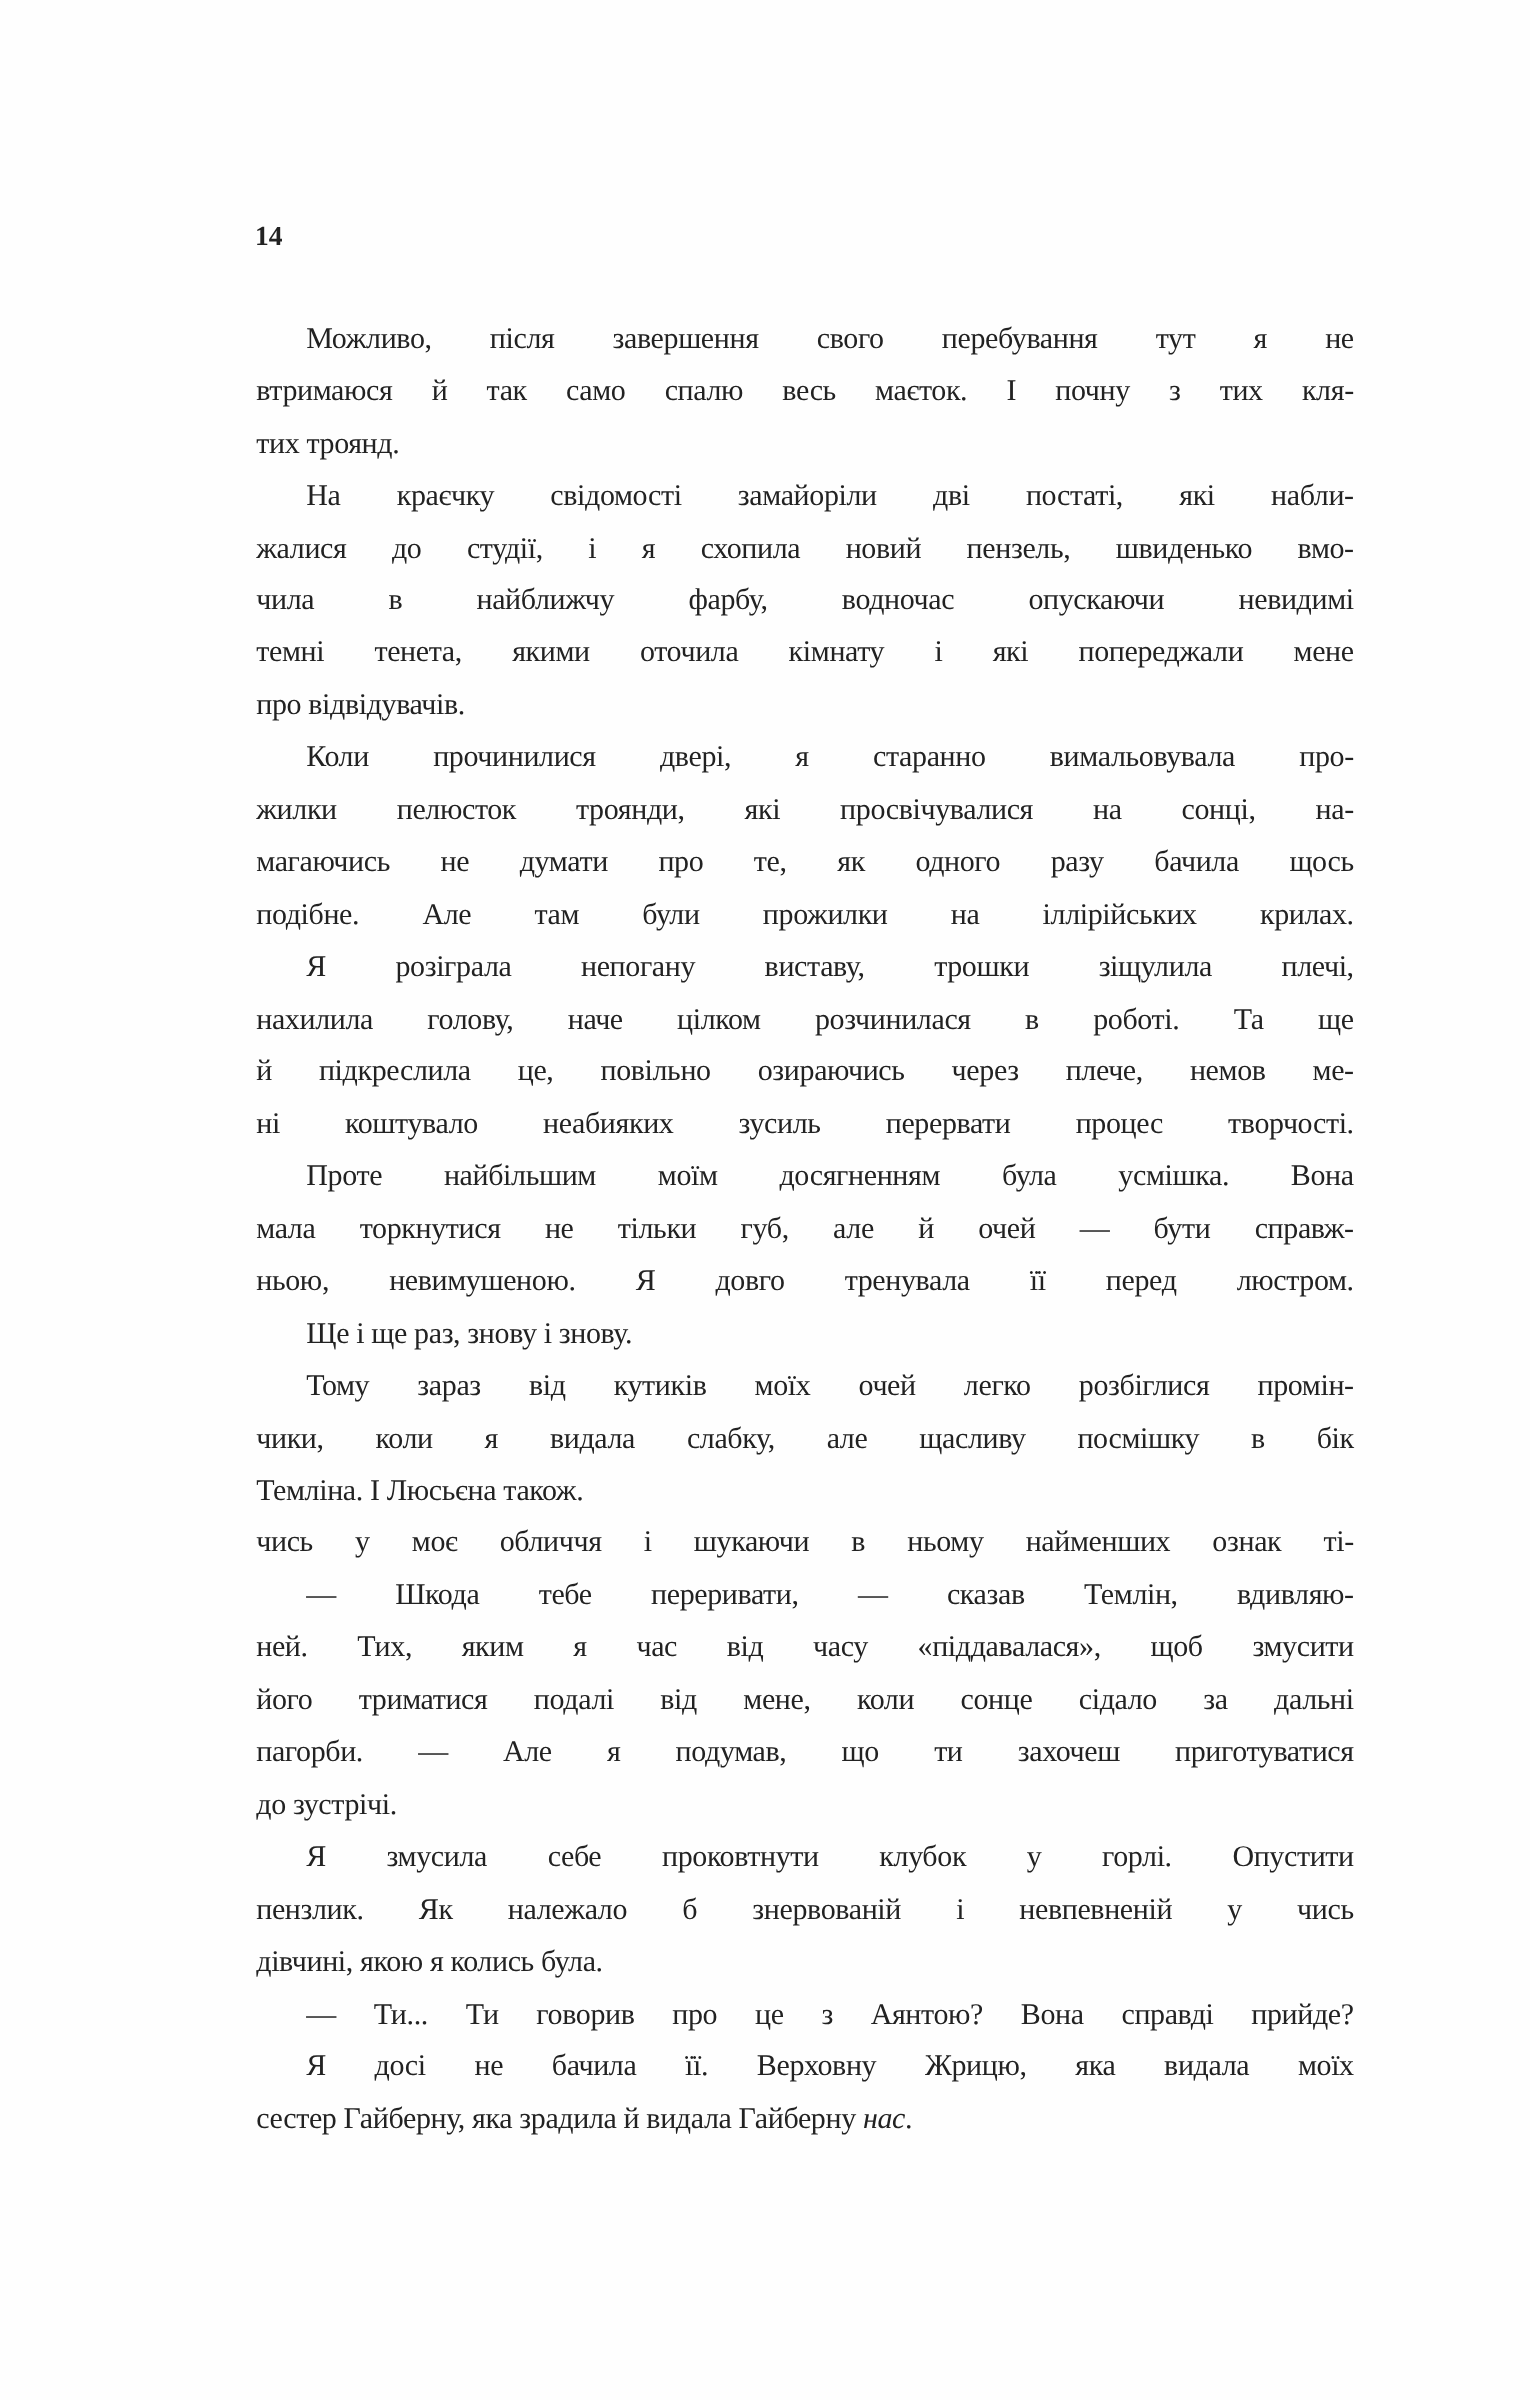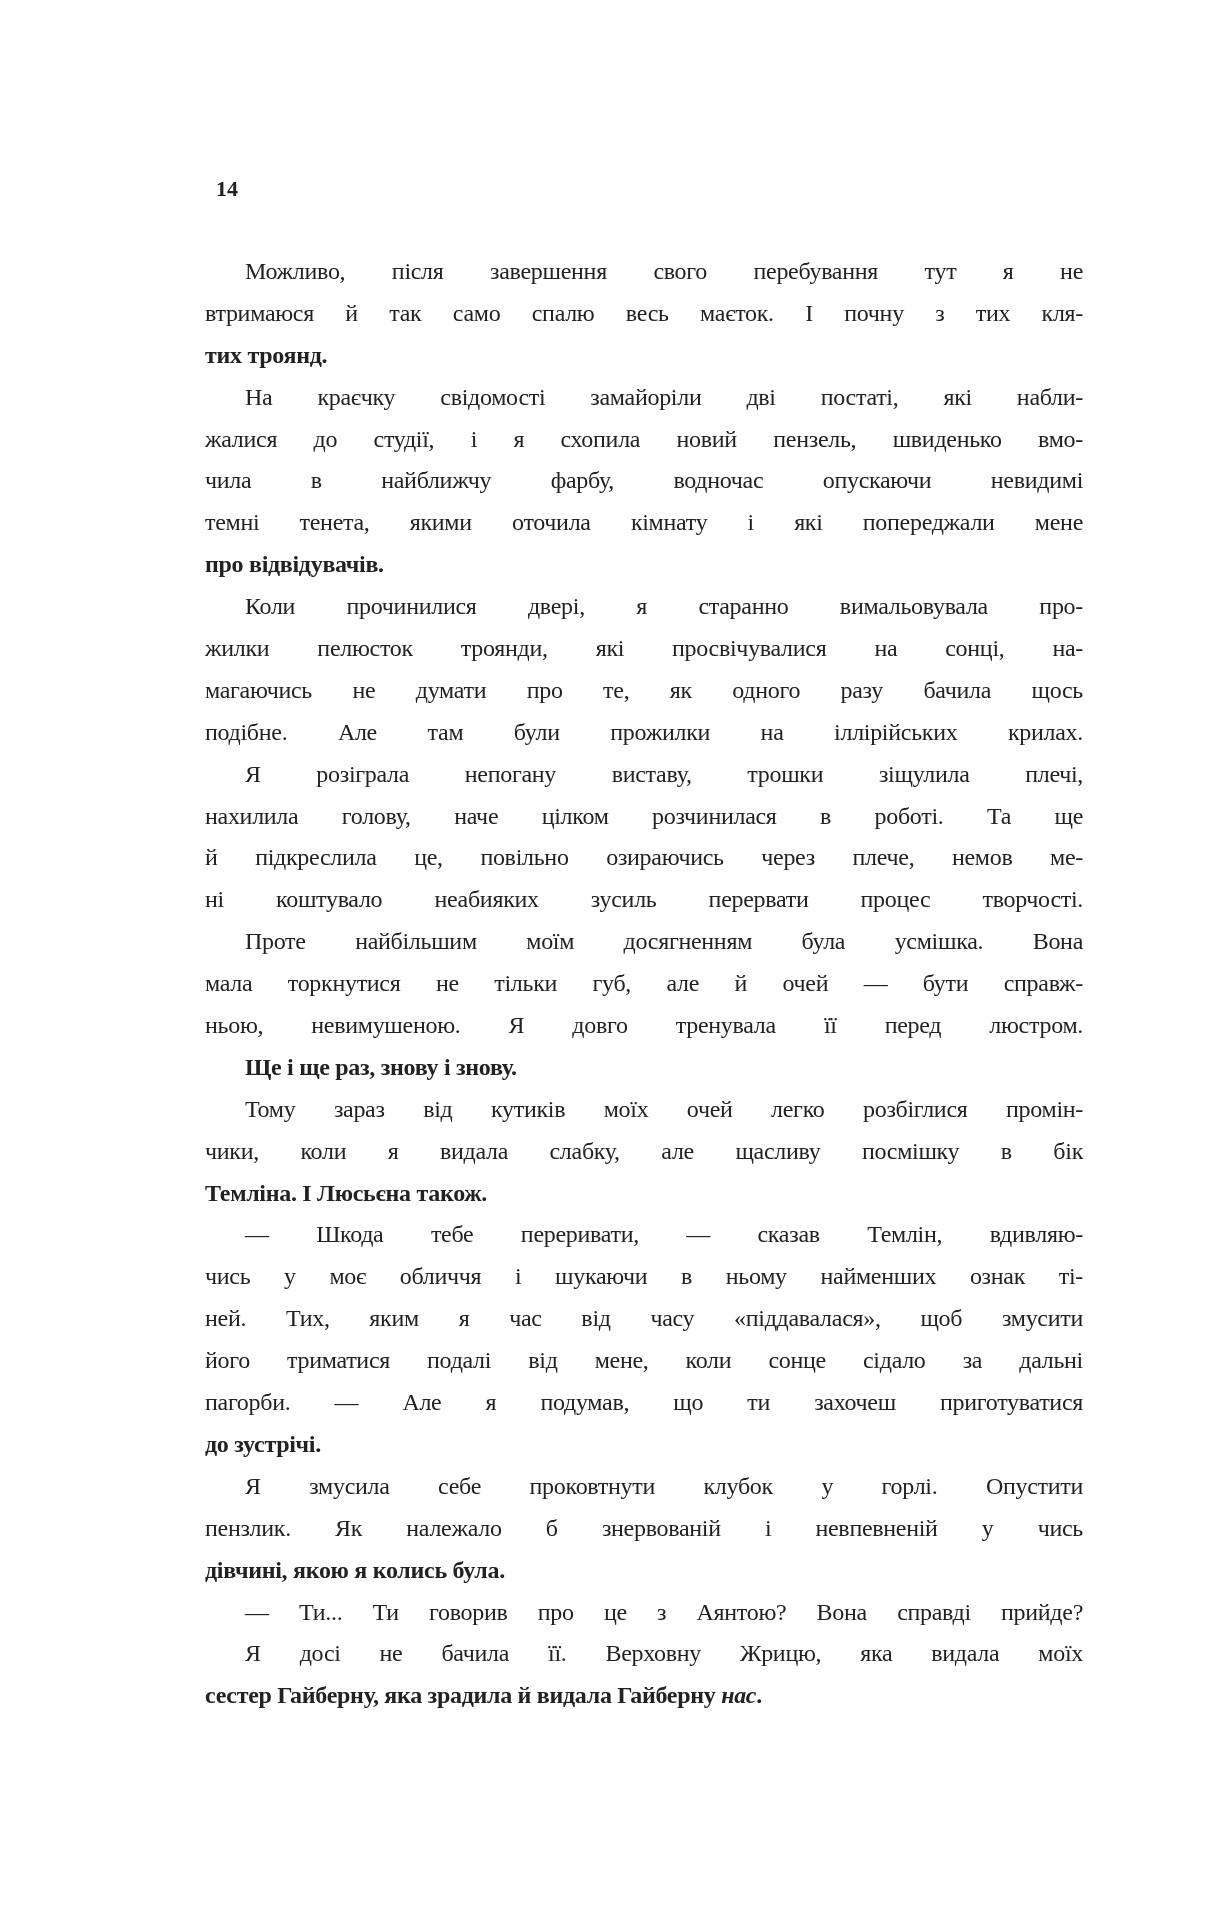--- a/index.html
+++ b/index.html
@@ -1,32 +1,32 @@
 <!DOCTYPE html>
 <html><head>
 <meta charset="utf-8">
 <style>
   html, body { margin: 0; padding: 0; }
   body {
     width: 1224px; height: 1920px; background: #fefefe; position: relative; overflow: hidden;
     color: #222; font-family: "Liberation Serif", "DejaVu Serif", serif;
   }
   .page-number {
-    position: absolute; left: 216px; top: 172px;
+    position: absolute; left: 204px; top: 172px;
     font-size: 22px; font-weight: bold; line-height: 34px;
   }
   .body-text {
     position: absolute; left: 205px; top: 251px; width: 878px;
   }
   .line {
     display: block; height: 41.9px; line-height: 41.9px; font-size: 24px;
     white-space: nowrap; text-align: justify; text-align-last: justify;
     letter-spacing: -0.3px;
   }
-  .line.last { text-align-last: left; font-weight: bold; }
+  .line.last { text-align-last: left; }
   .line.indent { padding-left: 40px; }
   .em { font-style: italic; }
 </style>
 </head>
 <body>
 
 <div class="page-number">14</div>
 
 <div class="body-text">
   <div>
@@ -60,22 +60,22 @@
   </div>
   <div>
     <span class="line indent last">Ще і ще раз, знову і знову.</span>
   </div>
   <div>
     <span class="line indent">Тому зараз від кутиків моїх очей легко розбіглися промін-</span>
     <span class="line">чики, коли я видала слабку, але щасливу посмішку в бік</span>
     <span class="line last">Темліна. І Люсьєна також.</span>
   </div>
   <div>
+    <span class="line">чись у моє обличчя і шукаючи в ньому найменших ознак ті-</span>
     <span class="line indent">— Шкода тебе переривати, — сказав Темлін, вдивляю-</span>
-    <span class="line">чись у моє обличчя і шукаючи в ньому найменших ознак ті-</span>
     <span class="line">ней. Тих, яким я час від часу «піддавалася», щоб змусити</span>
     <span class="line">його триматися подалі від мене, коли сонце сідало за дальні</span>
     <span class="line">пагорби. — Але я подумав, що ти захочеш приготуватися</span>
     <span class="line last">до зустрічі.</span>
   </div>
   <div>
     <span class="line indent">Я змусила себе проковтнути клубок у горлі. Опустити</span>
     <span class="line">пензлик. Як належало б знервованій і невпевненій у чись</span>
     <span class="line last">дівчині, якою я колись була.</span>
   </div>

